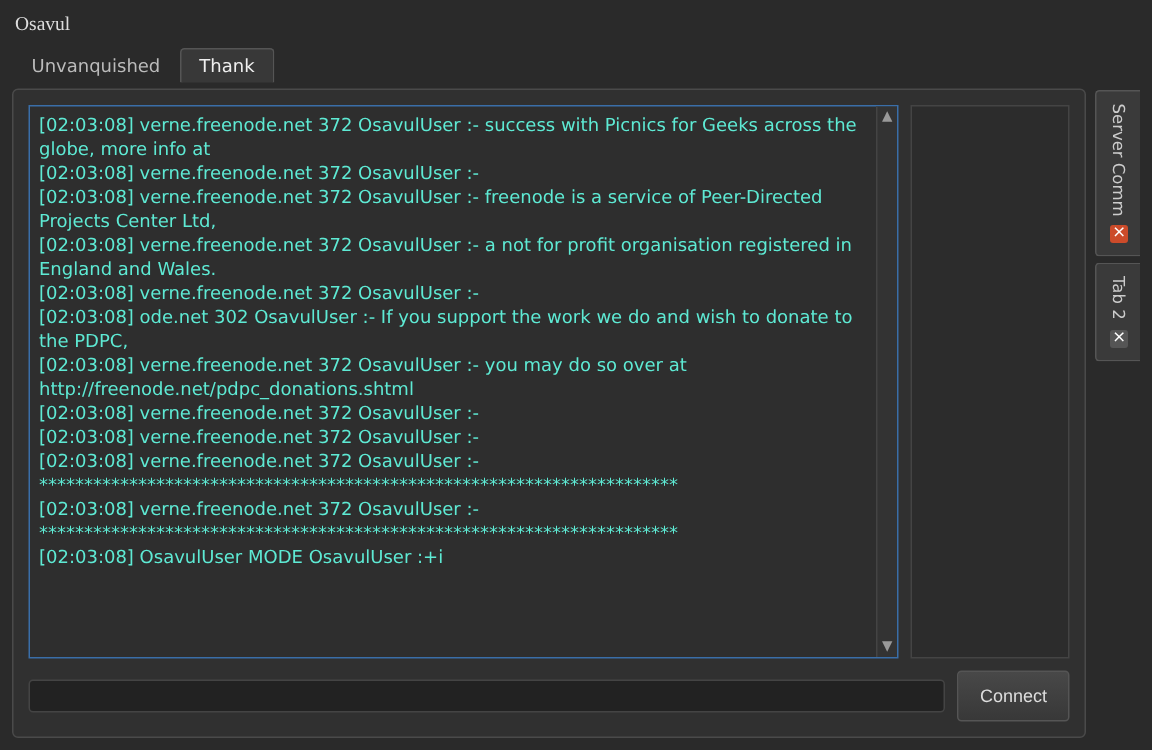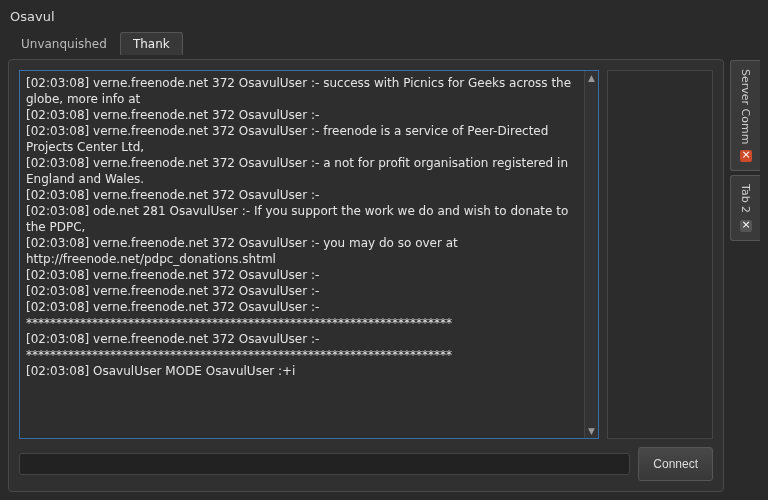--- a/index.html
+++ b/index.html
@@ -14,20 +14,21 @@
     display: flex;
     flex-direction: column;
   }
   .titlebar {
     height: 26px;
     display: flex;
     align-items: center;
     padding: 16px 10px;
     color: #ddd;
     font-size: 13px;
+    font-family: Liberation Serif, serif;
   }
   .client {
     flex: 1;
     display: flex;
     flex-direction: row;
     padding: 0 8px 8px 8px;
     gap: 6px;
   }
   .main-col {
     flex: 1;
@@ -76,21 +77,21 @@
     border: 1px solid #3a6ea8;
     background: #2e2e2e;
     display: flex;
   }
   .log {
     flex: 1;
     overflow: hidden;
     padding: 4px 6px;
     font-size: 12px;
     line-height: 16px;
-    color: #e5e5e5;
+    color: #5eead4;
     word-break: break-word;
   }
   .log-scroll {
     width: 14px;
     border-left: 1px solid #444;
     position: relative;
     background: #333;
   }
   .scroll-arrow {
     width: 100%;
@@ -198,21 +199,21 @@
     <div class="panel">
 
       <div class="logrow">
         <div class="log-wrap">
           <div class="log" id="log">
               <div>[02:03:08] verne.freenode.net 372 OsavulUser :- success with Picnics for Geeks across the globe, more info at</div>
               <div>[02:03:08] verne.freenode.net 372 OsavulUser :-</div>
               <div>[02:03:08] verne.freenode.net 372 OsavulUser :- freenode is a service of Peer-Directed Projects Center Ltd,</div>
               <div>[02:03:08] verne.freenode.net 372 OsavulUser :- a not for profit organisation registered in England and Wales.</div>
               <div>[02:03:08] verne.freenode.net 372 OsavulUser :-</div>
-              <div>[02:03:08] ode.net 281 OsavulUser :- If you support the work we do and wish to donate to the PDPC,</div>
+              <div>[02:03:08] ode.net 302 OsavulUser :- If you support the work we do and wish to donate to the PDPC,</div>
               <div>[02:03:08] verne.freenode.net 372 OsavulUser :- you may do so over at http://freenode.net/pdpc_donations.shtml</div>
               <div>[02:03:08] verne.freenode.net 372 OsavulUser :-</div>
               <div>[02:03:08] verne.freenode.net 372 OsavulUser :-</div>
               <div class="stars">[02:03:08] verne.freenode.net 372 OsavulUser :-  ***********************************************************************</div>
               <div class="stars">[02:03:08] verne.freenode.net 372 OsavulUser :-  ***********************************************************************</div>
               <div>[02:03:08] OsavulUser MODE OsavulUser :+i</div>
             </div>
           <div class="log-scroll">
             <div class="scroll-arrow up">▲</div>
             <div class="scroll-arrow down">▼</div>

